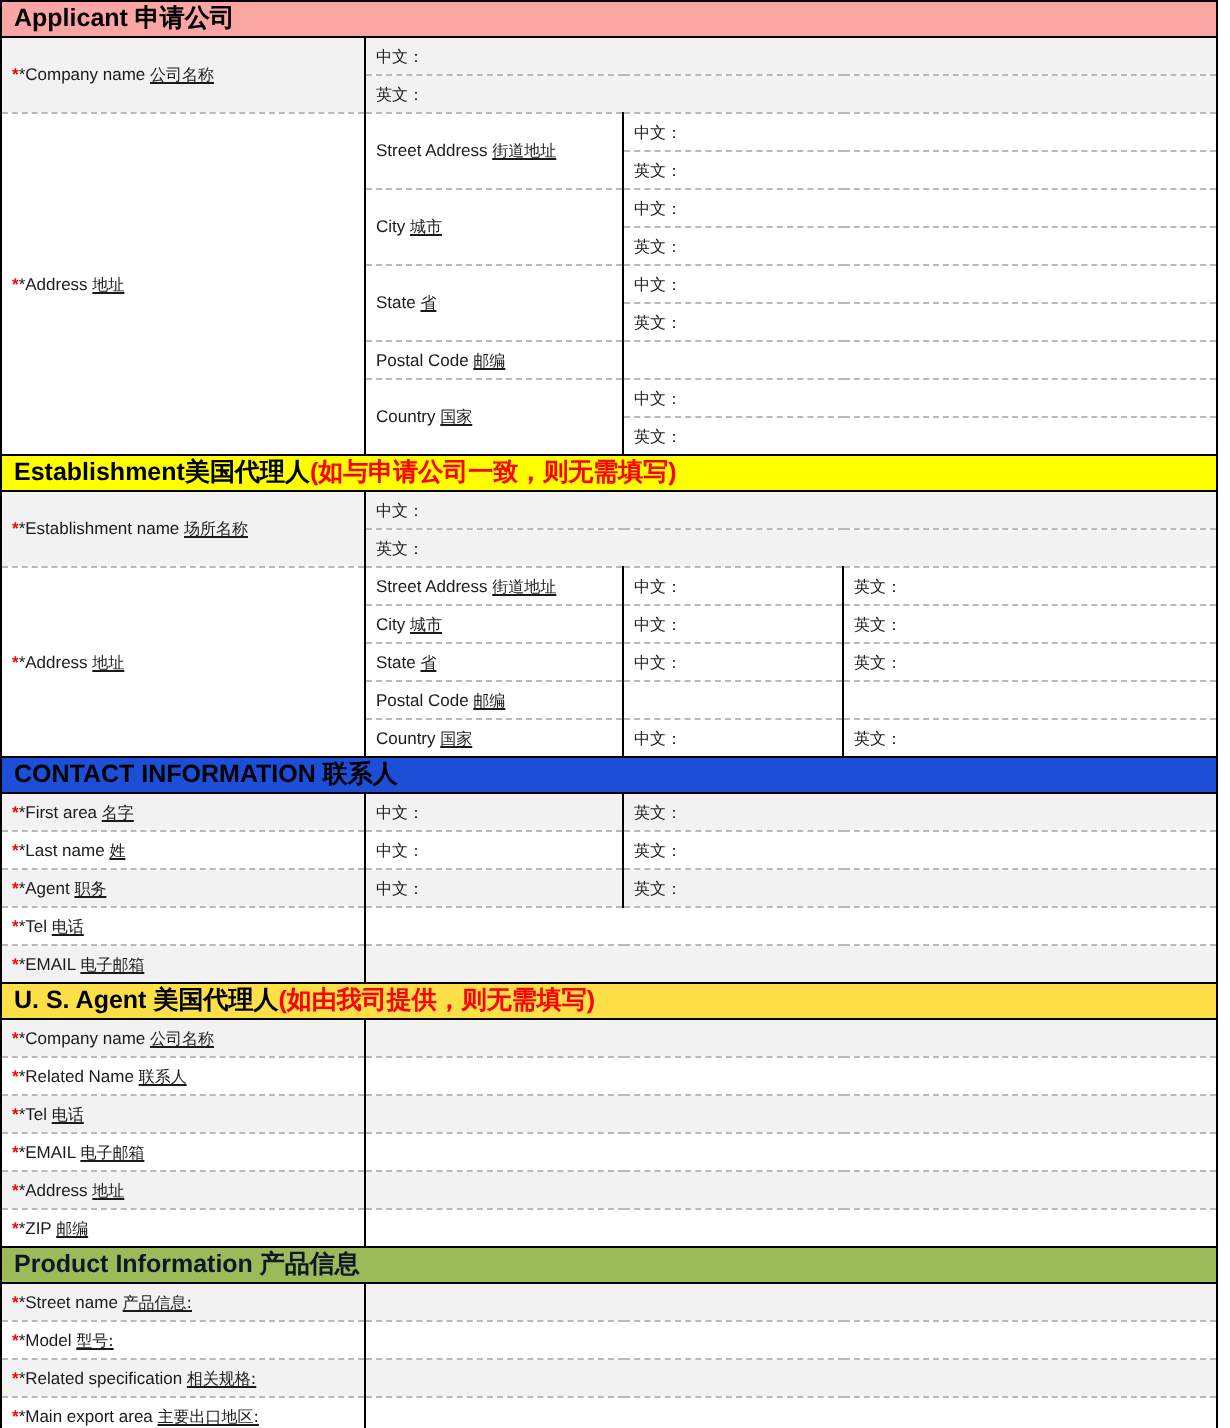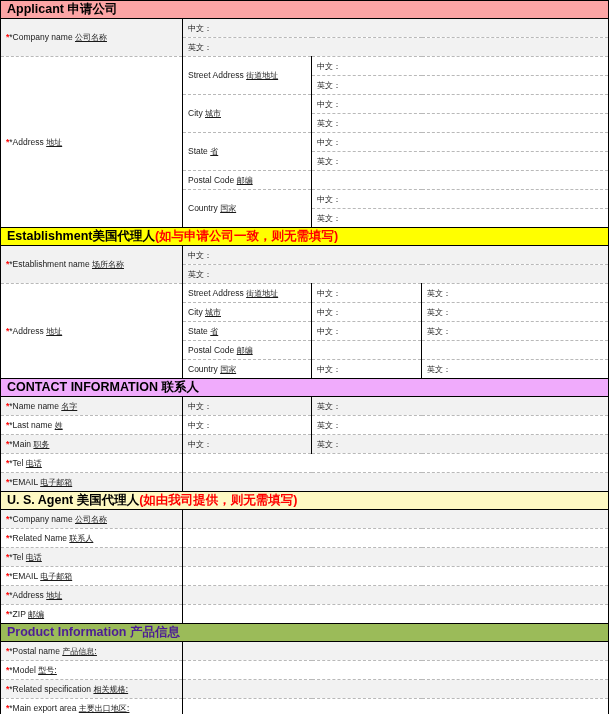--- a/index.html
+++ b/index.html
@@ -34,23 +34,23 @@
     border-top:1px solid #000;
     border-bottom:1px solid #000;
     font-size:12.5px;
     font-weight:bold;
     height:17px;
     padding-left:6px;
     letter-spacing:0px;
   }
   td.sec-applicant{background:#fca5a5;color:#000;}
   td.sec-establishment{background:#ffff00;color:#000;}
-  td.sec-contact{background:#f0abfc;color:#000;}
-  td.sec-agent{background:#fef9c3;color:#000;}
-  td.sec-product{background:#9bbb59;color:#4c1d95;}
+  td.sec-contact{background:#1d4ed8;color:#000;}
+  td.sec-agent{background:#fde047;color:#000;}
+  td.sec-product{background:#9bbb59;color:#0f172a;}
   .sec-cn{font-family:"DejaVu Sans",sans-serif;font-weight:bold;}
   .sec-note{color:#ff0000;font-weight:bold;font-family:Liberation Sans, sans-serif;}
 
   
   .shade{background:#f2f2f2;}
   .white{background:#ffffff;}
 
   
   td.label{font-size:8.5px;color:#1a1a1a;}
   .req{color:#ff0000;font-weight:bold;}
@@ -234,21 +234,21 @@
   </tr>
 
   <tr class="sec">
     <td class="sec-contact" colspan="4">
       <span>CONTACT INFORMATION </span><span class="sec-cn">联系人</span>
     </td>
   </tr>
 
   <tr>
     <td class="label shade">
-      <span class="req">*</span><span>*Name name </span><span class="cn">名字</span>
+      <span class="req">*</span><span>*First area </span><span class="cn">名字</span>
     </td>
     <td class="shade val">
       <span>中文：</span>
     </td>
     <td class="shade val" colspan="2">
       <span>英文：</span>
     </td>
   </tr>
   <tr>
     <td class="label white">
@@ -256,21 +256,21 @@
     </td>
     <td class="white val">
       <span>中文：</span>
     </td>
     <td class="white val" colspan="2">
       <span>英文：</span>
     </td>
   </tr>
   <tr>
     <td class="label shade">
-      <span class="req">*</span><span>*Main </span><span class="cn">职务</span>
+      <span class="req">*</span><span>*Agent </span><span class="cn">职务</span>
     </td>
     <td class="shade val">
       <span>中文：</span>
     </td>
     <td class="shade val" colspan="2">
       <span>英文：</span>
     </td>
   </tr>
   <tr>
     <td class="label white">
@@ -329,21 +329,21 @@
   </tr>
 
   <tr class="sec">
     <td class="sec-product" colspan="4">
       <span>Product Information  </span><span class="sec-cn">产品信息</span>
     </td>
   </tr>
 
   <tr>
     <td class="label shade">
-      <span class="req">*</span><span>*Postal name </span><span class="cn">产品信息:</span>
+      <span class="req">*</span><span>*Street name </span><span class="cn">产品信息:</span>
     </td>
     <td class="shade val" colspan="3"></td>
   </tr>
   <tr>
     <td class="label white">
       <span class="req">*</span><span>*Model </span><span class="cn">型号:</span>
     </td>
     <td class="white val" colspan="3"></td>
   </tr>
   <tr>

